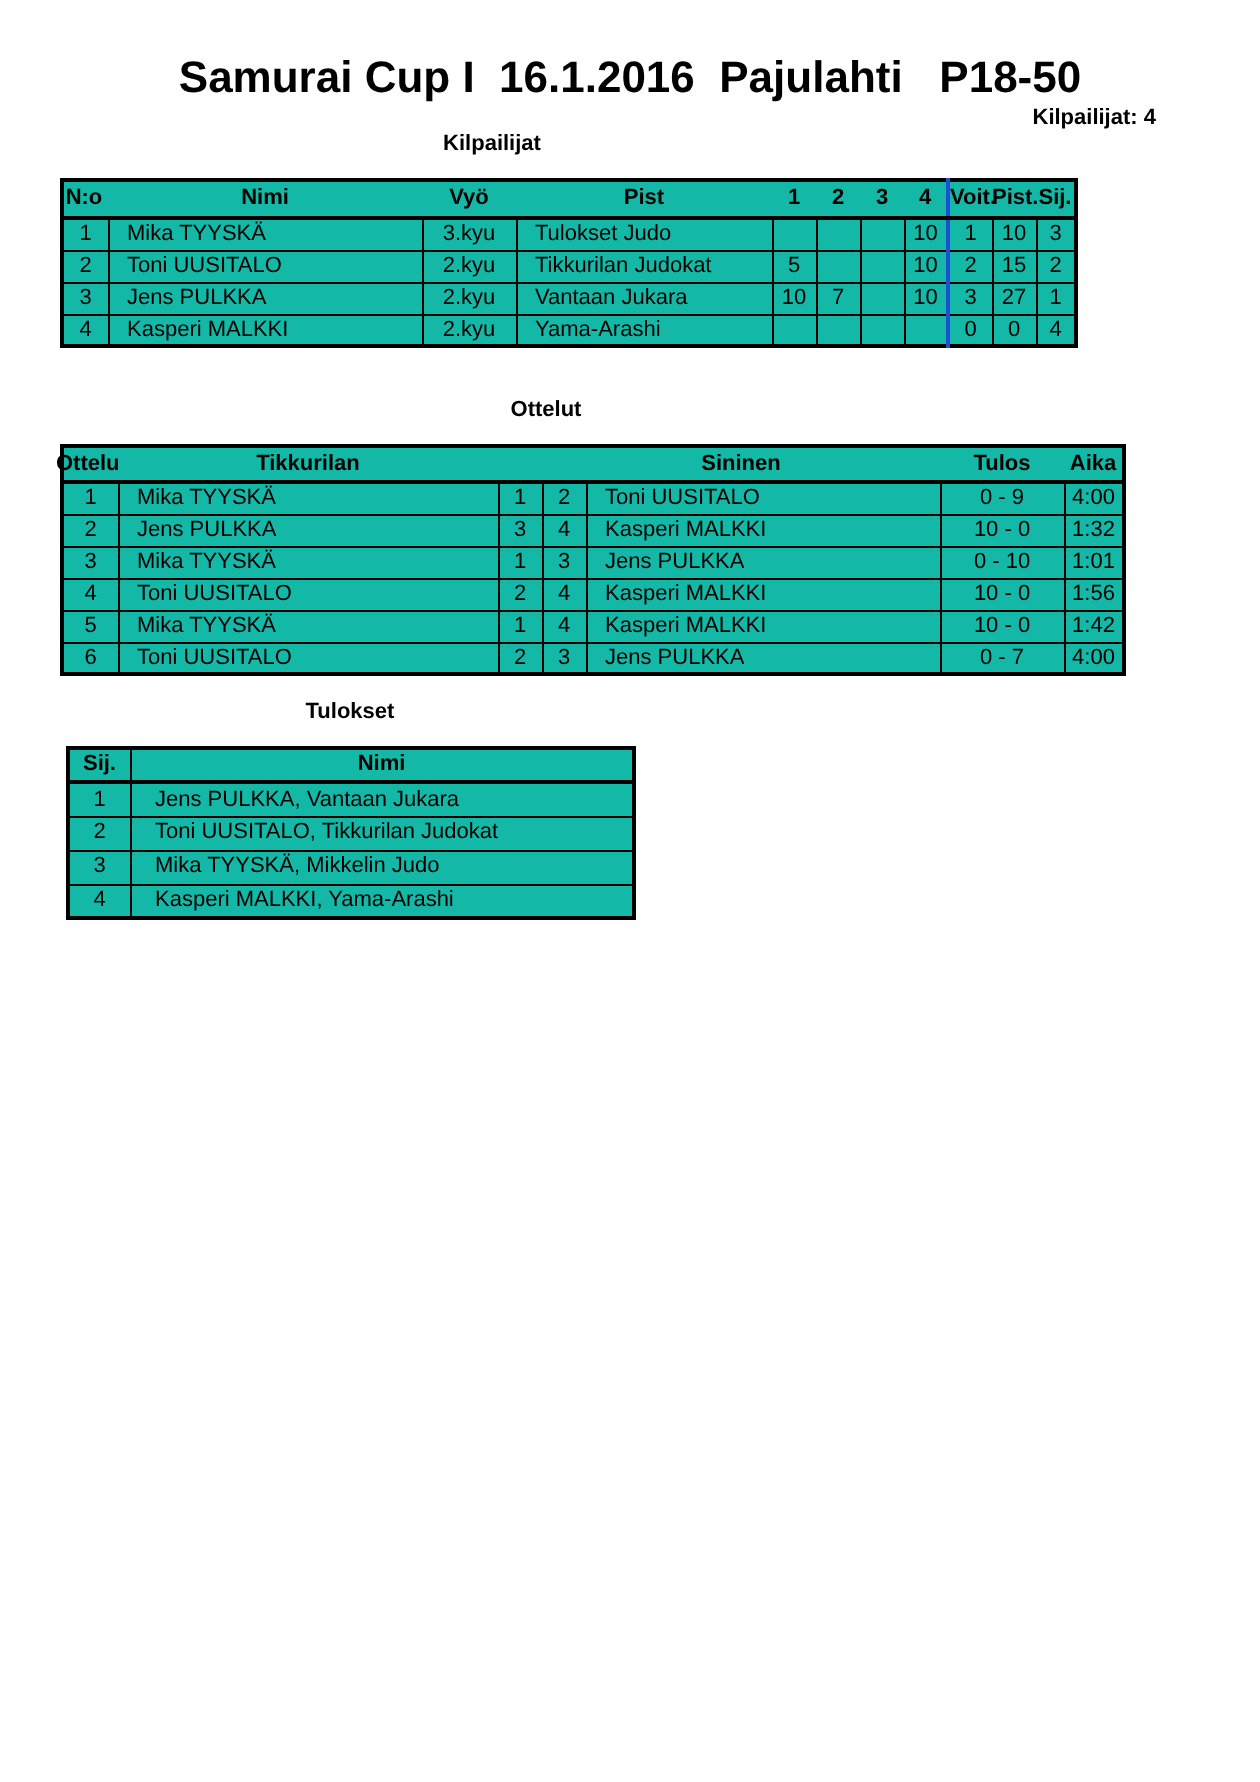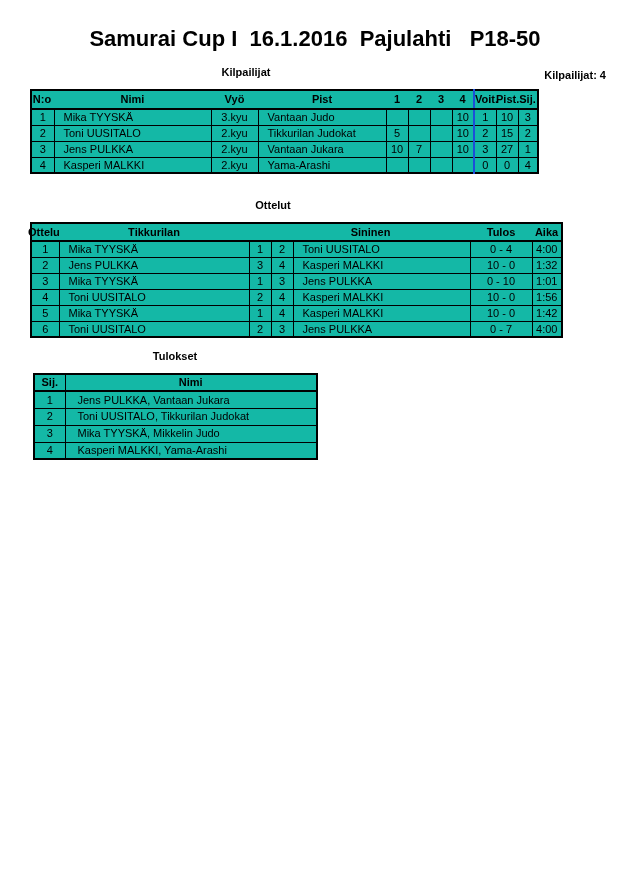--- a/index.html
+++ b/index.html
@@ -5,21 +5,21 @@
   html,body { margin:0; padding:0; background:#fff; }
   .page {
     position:relative; width:630px; height:891px; background:#ffffff;
     font-family:"Liberation Sans", sans-serif; color:#000; overflow:hidden;text-decoration:underline;
   }
   .title {
     position:absolute; top:26px; left:0; width:630px; text-align:center;
     font-size:22px; font-weight:bold; white-space:pre;
   }
   .participants {
-    position:absolute; top:53px; right:24px; font-size:11px; font-weight:bold;margin-top:16px;
+    position:absolute; top:53px; right:52px; font-size:11px; font-weight:bold;
   }
   .section-heading {
     position:absolute; width:200px; text-align:center;
     font-size:11px; font-weight:bold; white-space:nowrap;
   }
   #h-kilpailijat { top:66px;  left:146px; }
   #h-ottelut     { top:199px; left:173px; }
   #h-tulokset    { top:350px; left:75px;  }
 
   table.tbl {
@@ -91,21 +91,21 @@
         <th class="grp">Voit.</th>
         <th>Pist.</th>
         <th>Sij.</th>
       </tr>
     </thead>
     <tbody>
       <tr>
         <td>1</td>
         <td class="lft">Mika TYYSKÄ</td>
         <td>3.kyu</td>
-        <td class="lft">Vantaan Judo</td>
+        <td class="lft">Tulokset Judo</td>
         <td></td>
         <td></td>
         <td></td>
         <td>10</td>
         <td class="grp">1</td>
         <td>10</td>
         <td>3</td>
       </tr>
       <tr>
         <td>2</td>
@@ -171,21 +171,21 @@
         <th>Aika</th>
       </tr>
     </thead>
     <tbody>
       <tr>
         <td>1</td>
         <td class="lft">Mika TYYSKÄ</td>
         <td>1</td>
         <td>2</td>
         <td class="lft">Toni UUSITALO</td>
-        <td>0 - 4</td>
+        <td>0 - 9</td>
         <td>4:00</td>
       </tr>
       <tr>
         <td>2</td>
         <td class="lft">Jens PULKKA</td>
         <td>3</td>
         <td>4</td>
         <td class="lft">Kasperi MALKKI</td>
         <td>10 - 0</td>
         <td>1:32</td>

